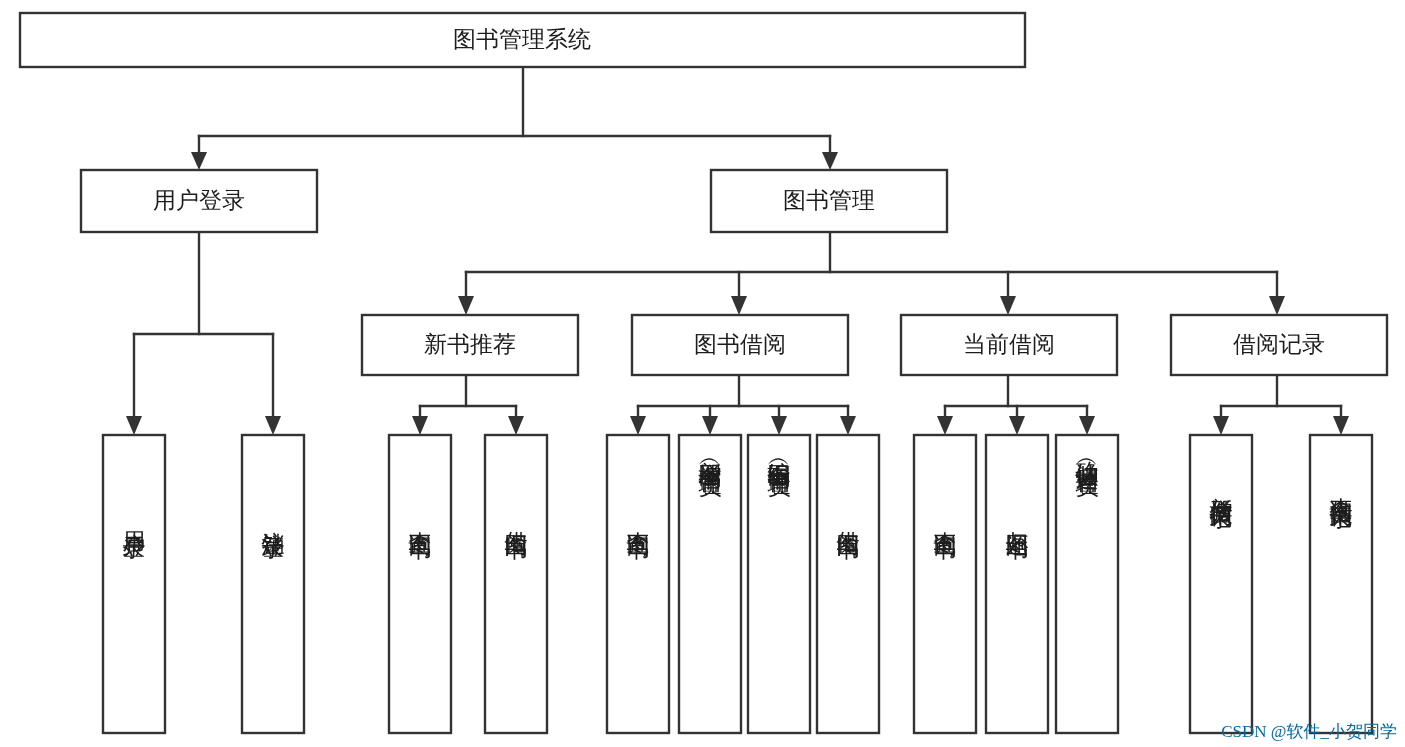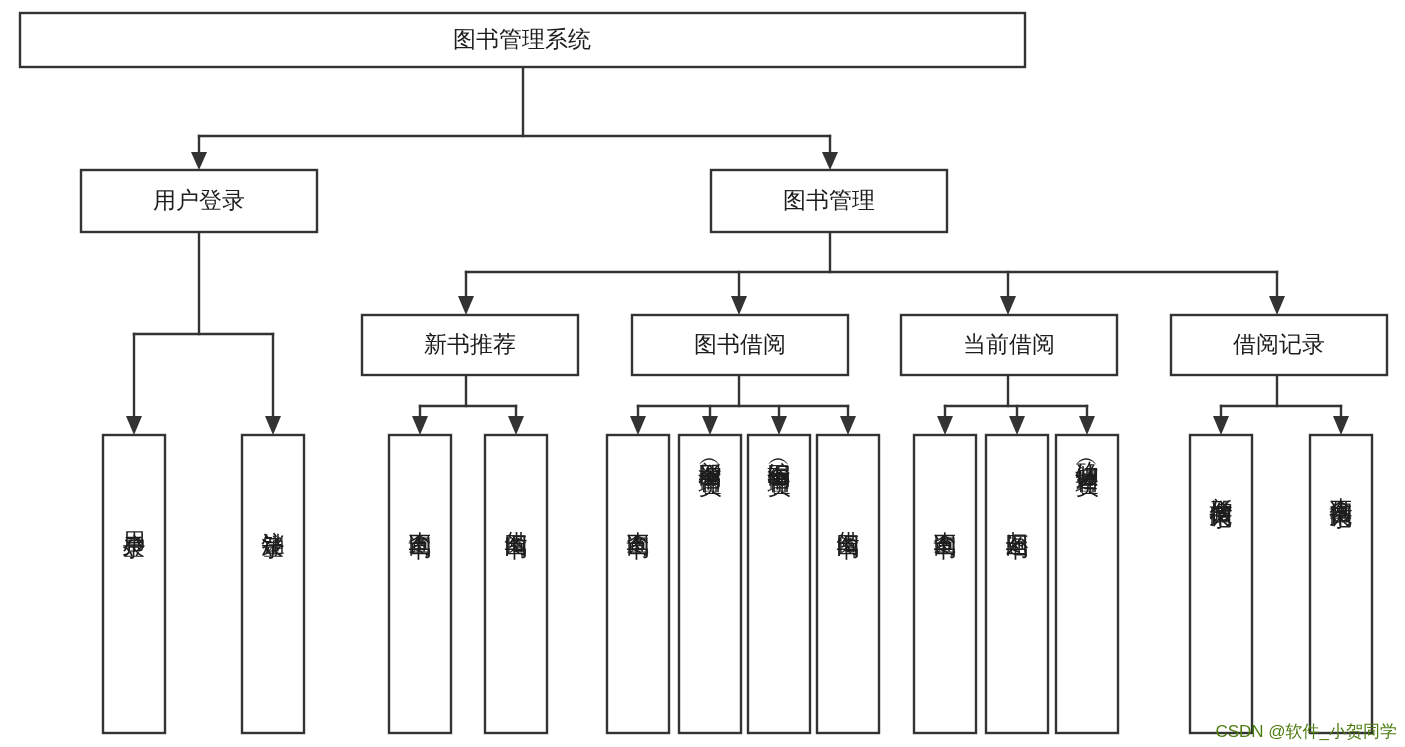--- a/index.html
+++ b/index.html
@@ -64,23 +64,23 @@
     height: 100%;
     display: flex;
     align-items: flex-start;
     justify-content: center;
     overflow: hidden;
   }
   .watermark {
     position: absolute;
     right: 8px;
     bottom: 4px;
-    font-family: Liberation Sans, sans-serif;
+    font-family: Liberation Serif, serif;
     font-size: 17px;
-    color: #4d7c0f;
+    color: #0369a1;
     white-space: nowrap;
     user-select: none;
   }
 </style>
 </head>
 <body>
 
 <div id="diagram-root">
 
   <svg class="diagram" viewBox="0 0 1405 747" xmlns="http://www.w3.org/2000/svg">

